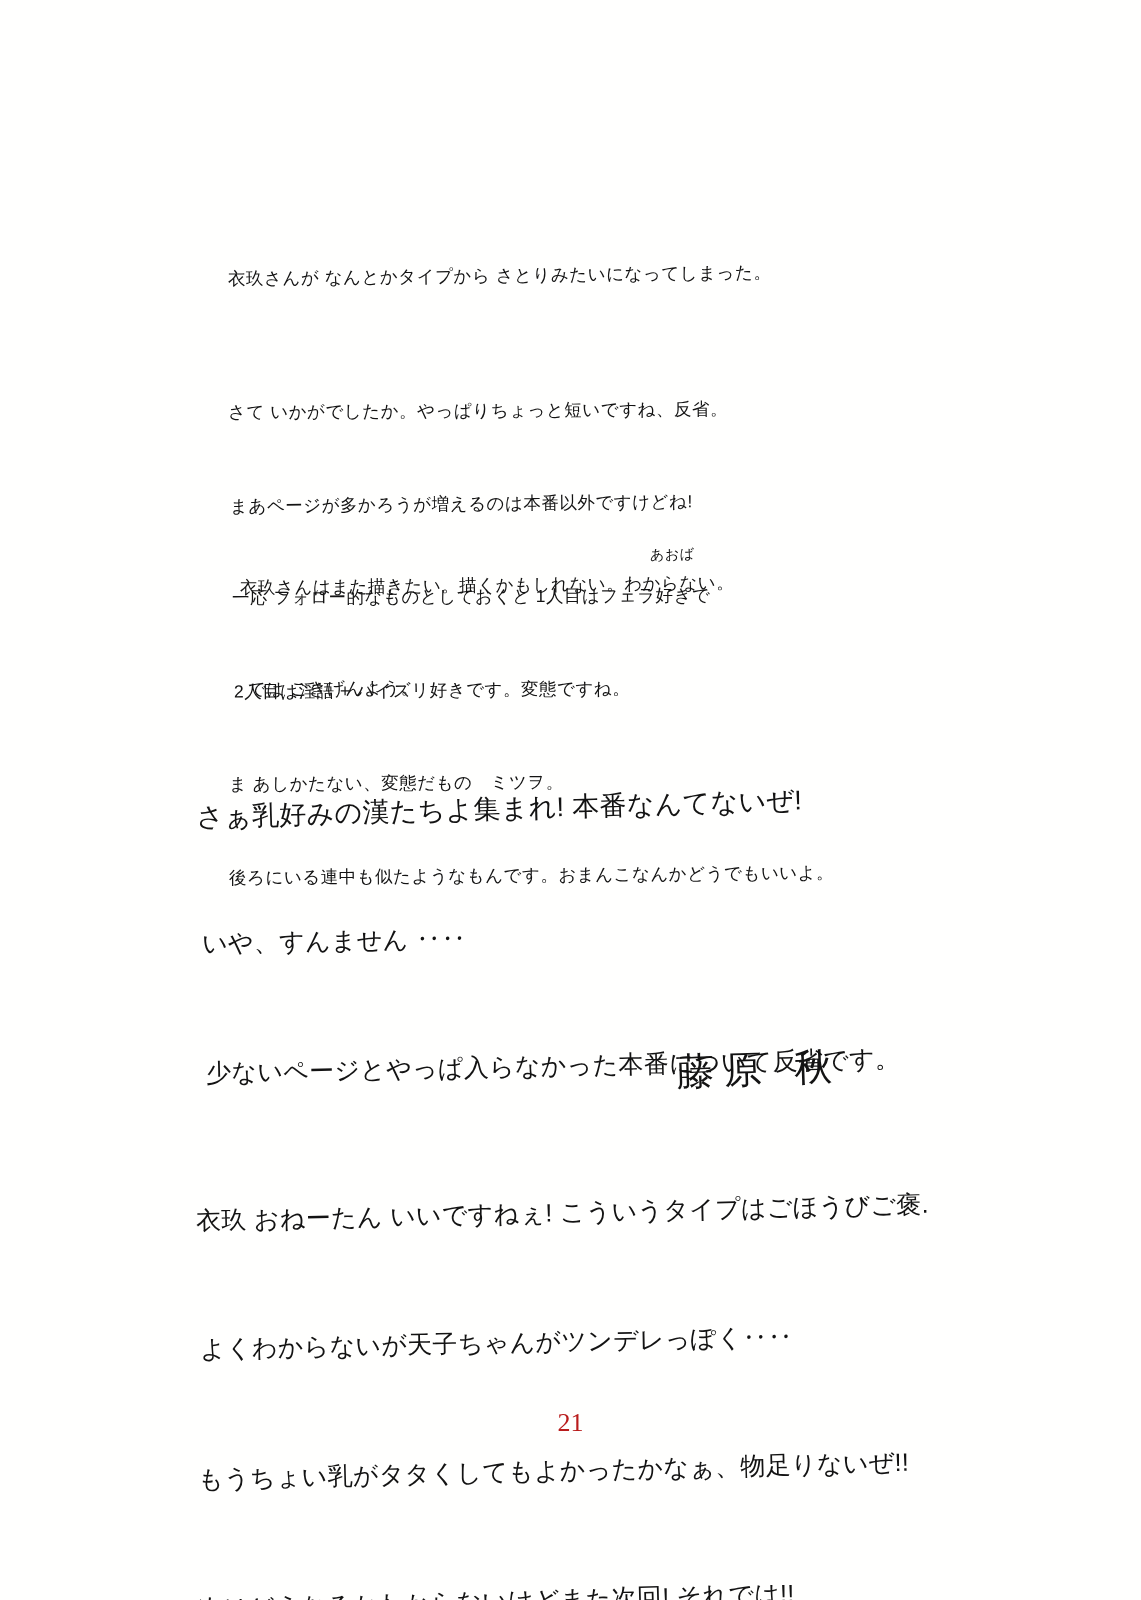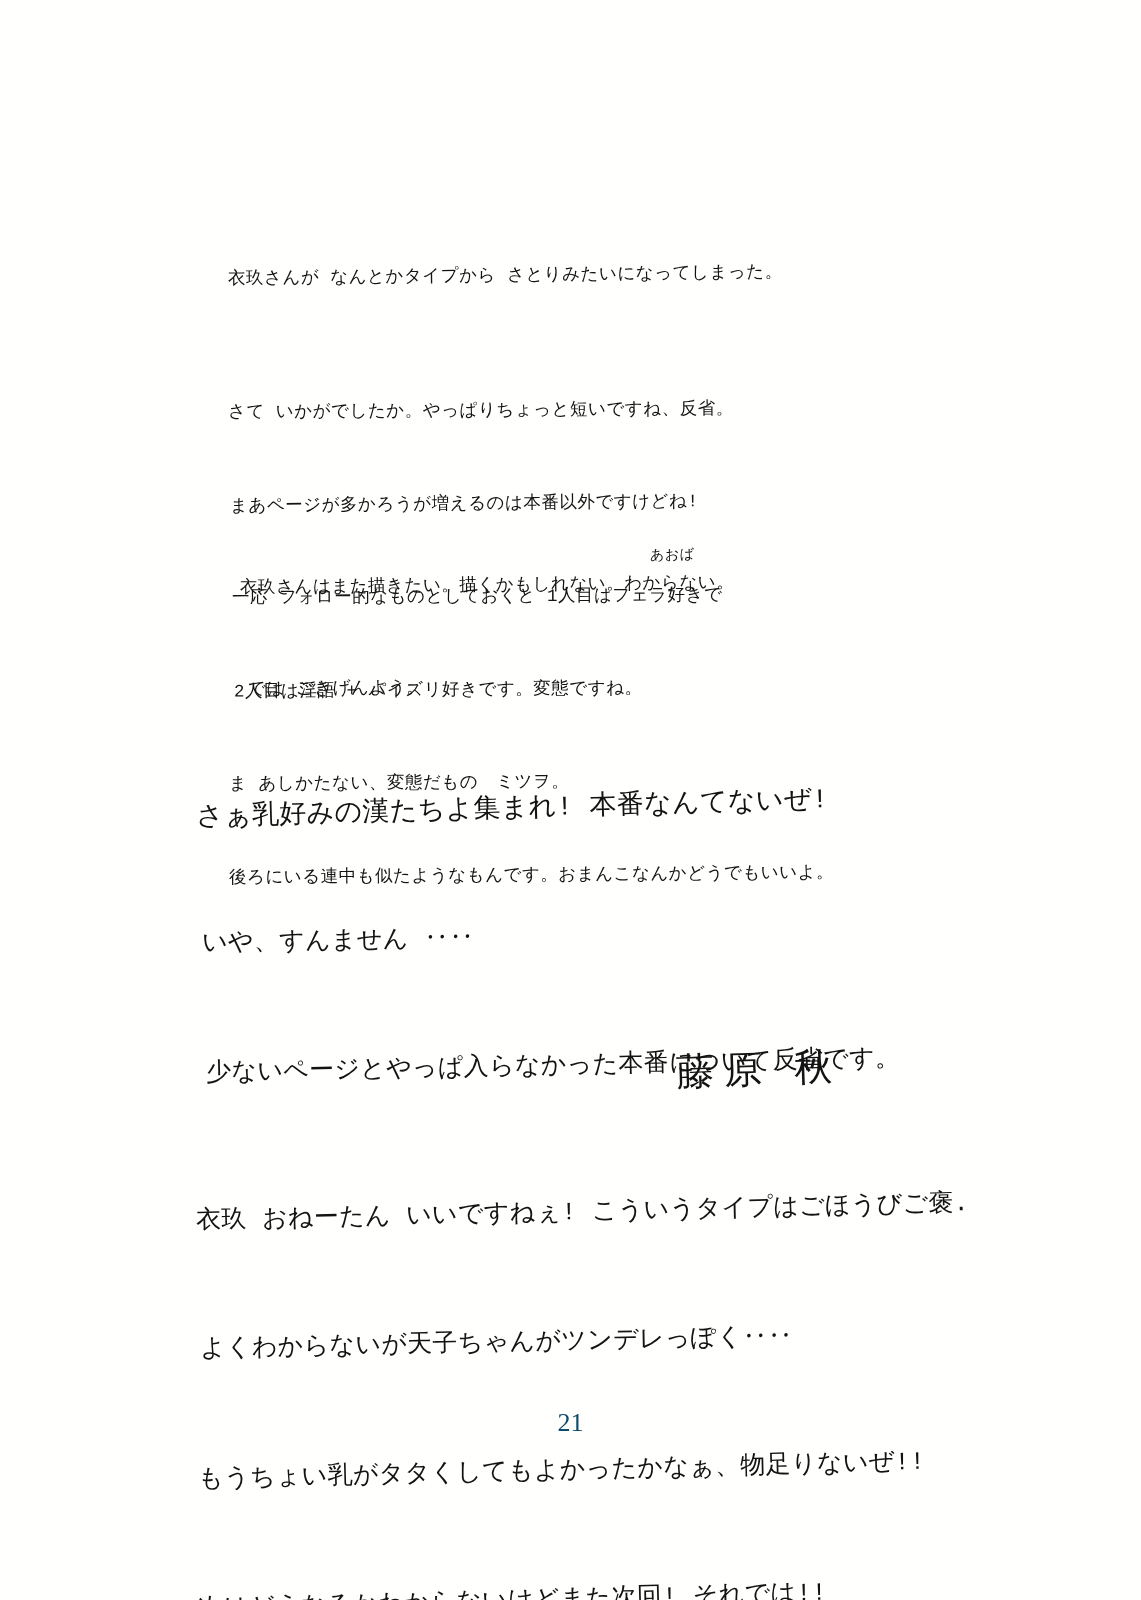--- a/index.html
+++ b/index.html
@@ -20,21 +20,21 @@
     position: absolute;
     inset: 0;
     background: #fffffe;
   }
 
   
   .hand {
     position: absolute;
     white-space: pre;
     color: #131313;
-    font-family: Liberation Mono, monospace;
+    font-family: Liberation Sans, sans-serif;
     font-weight: 400;
     letter-spacing: 0.5px;
   }
 
   
   .block-top {
     left: 228px;
     top: 198px;
     font-size: 17.5px;
     line-height: 31px;
@@ -99,21 +99,21 @@
   }
 
   .page-number {
     position: absolute;
     left: 0;
     right: 0;
     top: 1408px;
     text-align: center;
     font-size: 26px;
     font-family: "Liberation Serif", serif;
-    color: #0c4a6e;
+    color: #b91c1c;
   }
 </style>
 </head>
 <body>
 
 <div class="page">
 
   <div class="hand block-top">
     <span class="ln">衣玖さんが なんとかタイプから さとりみたいになってしまった。</span>
     <span class="ln">さて いかがでしたか。やっぱりちょっと短いですね、反省。</span>

